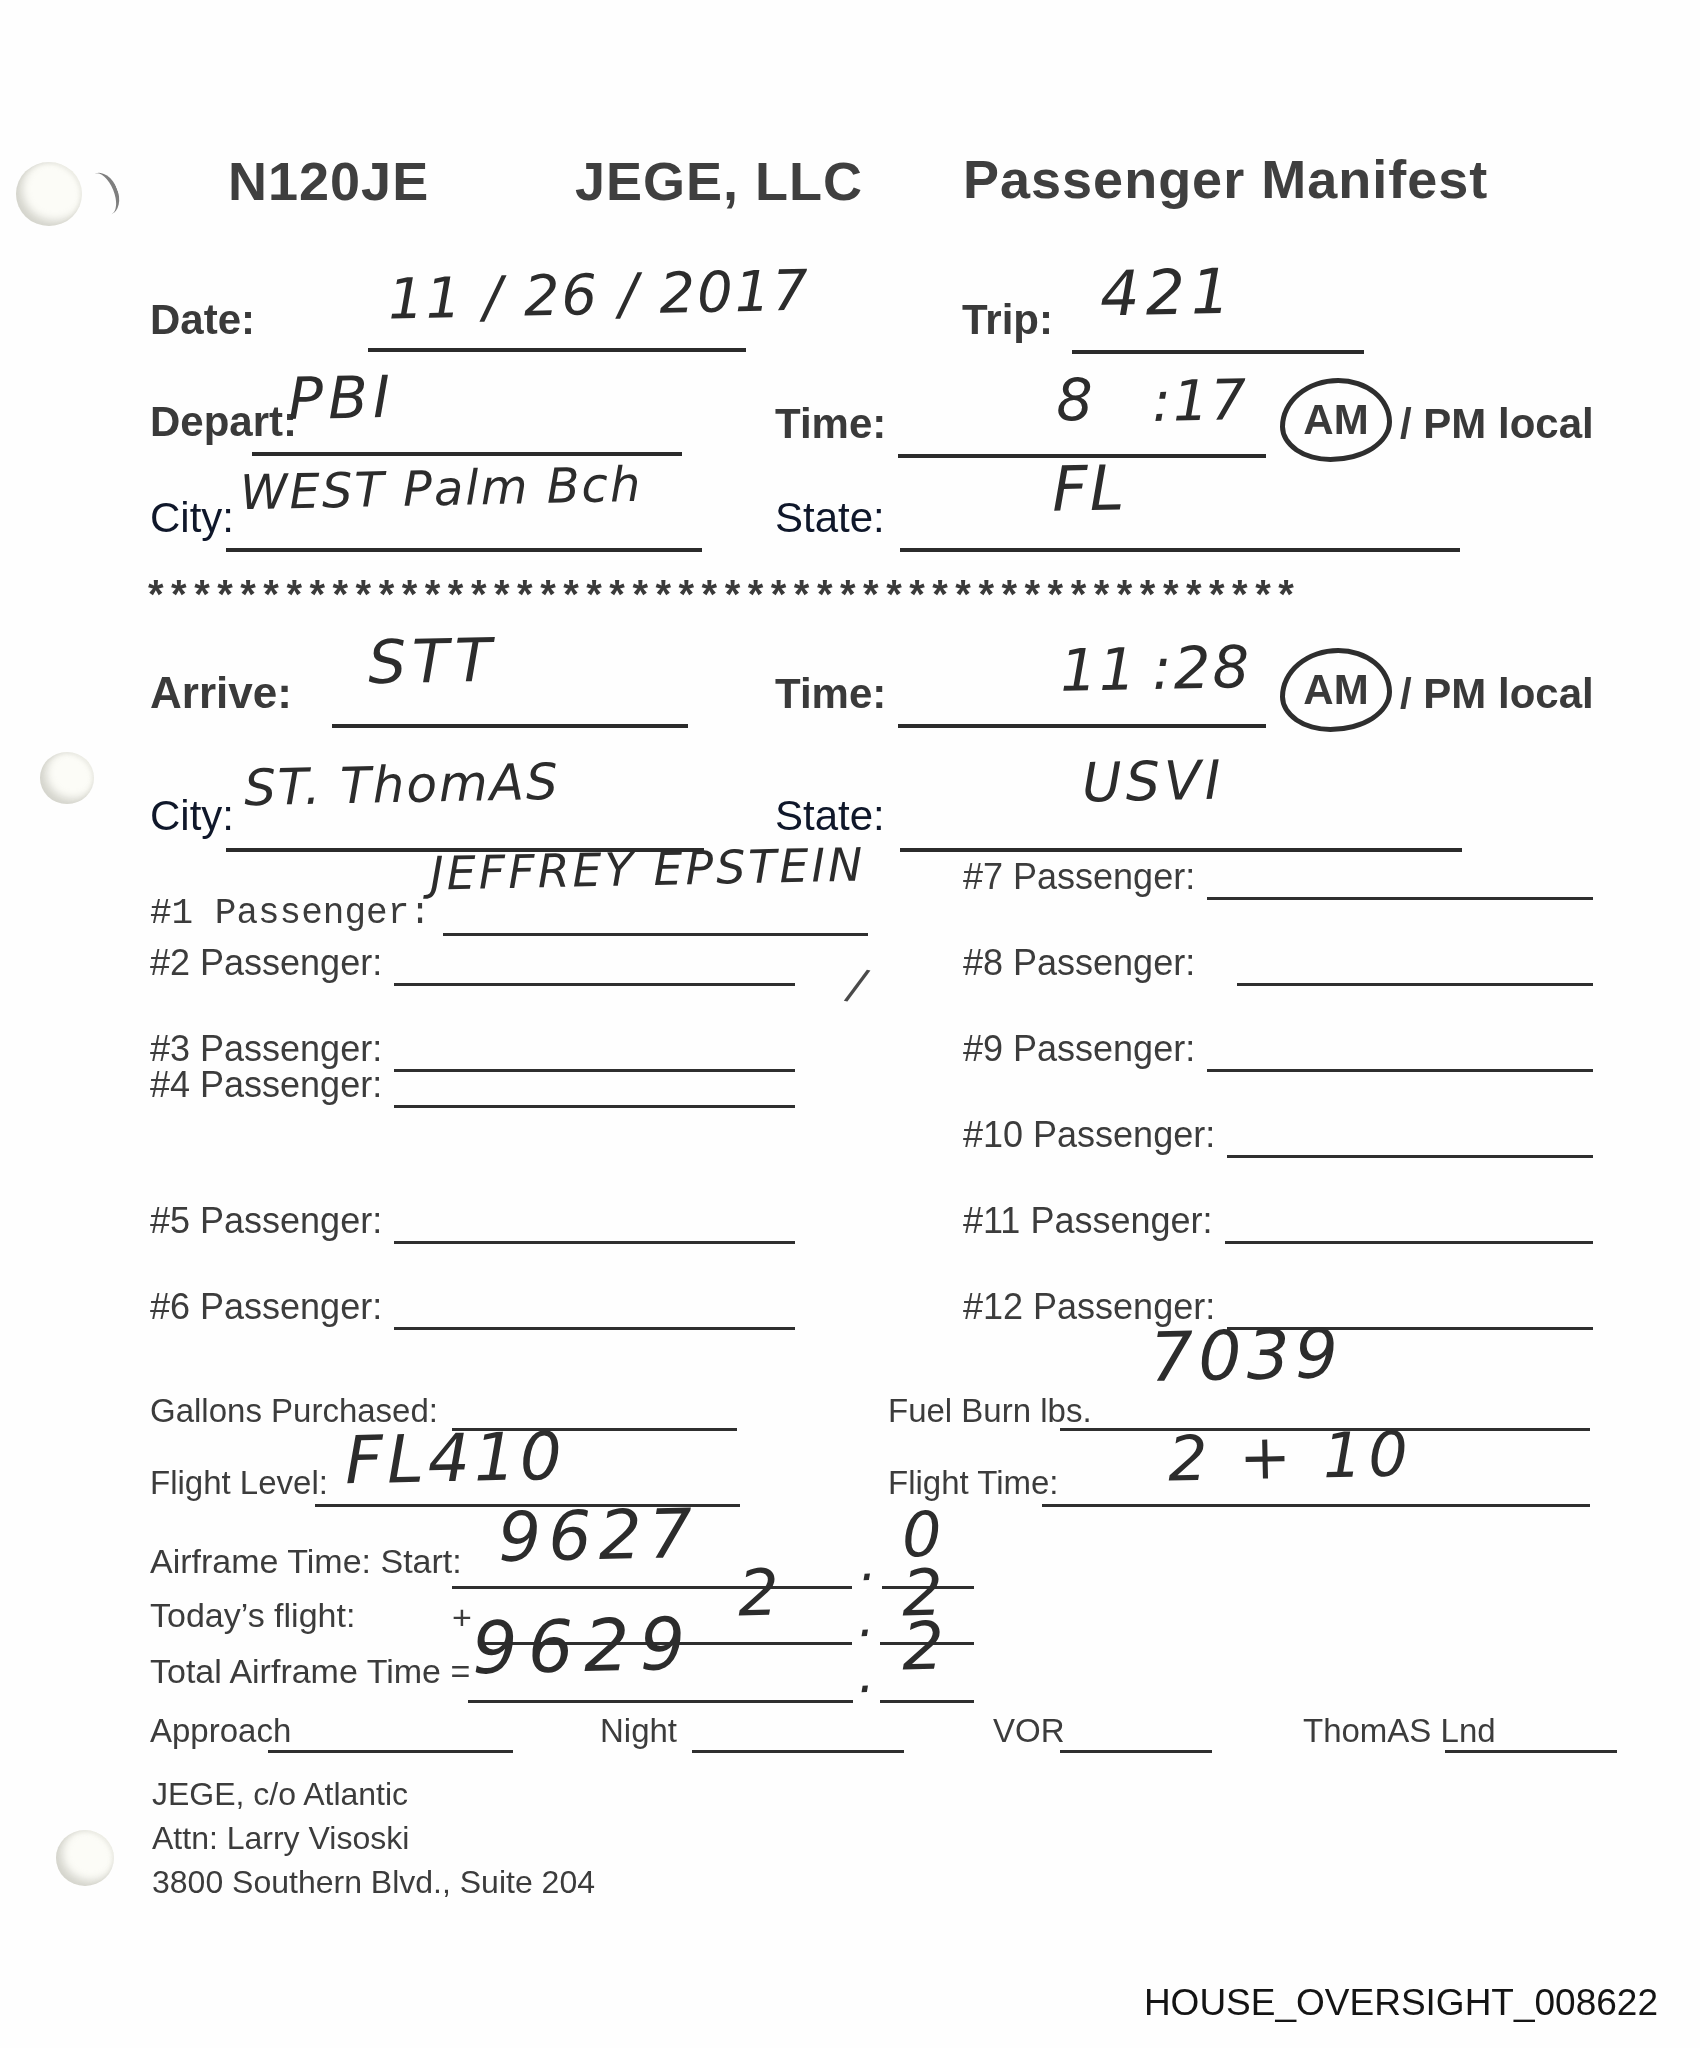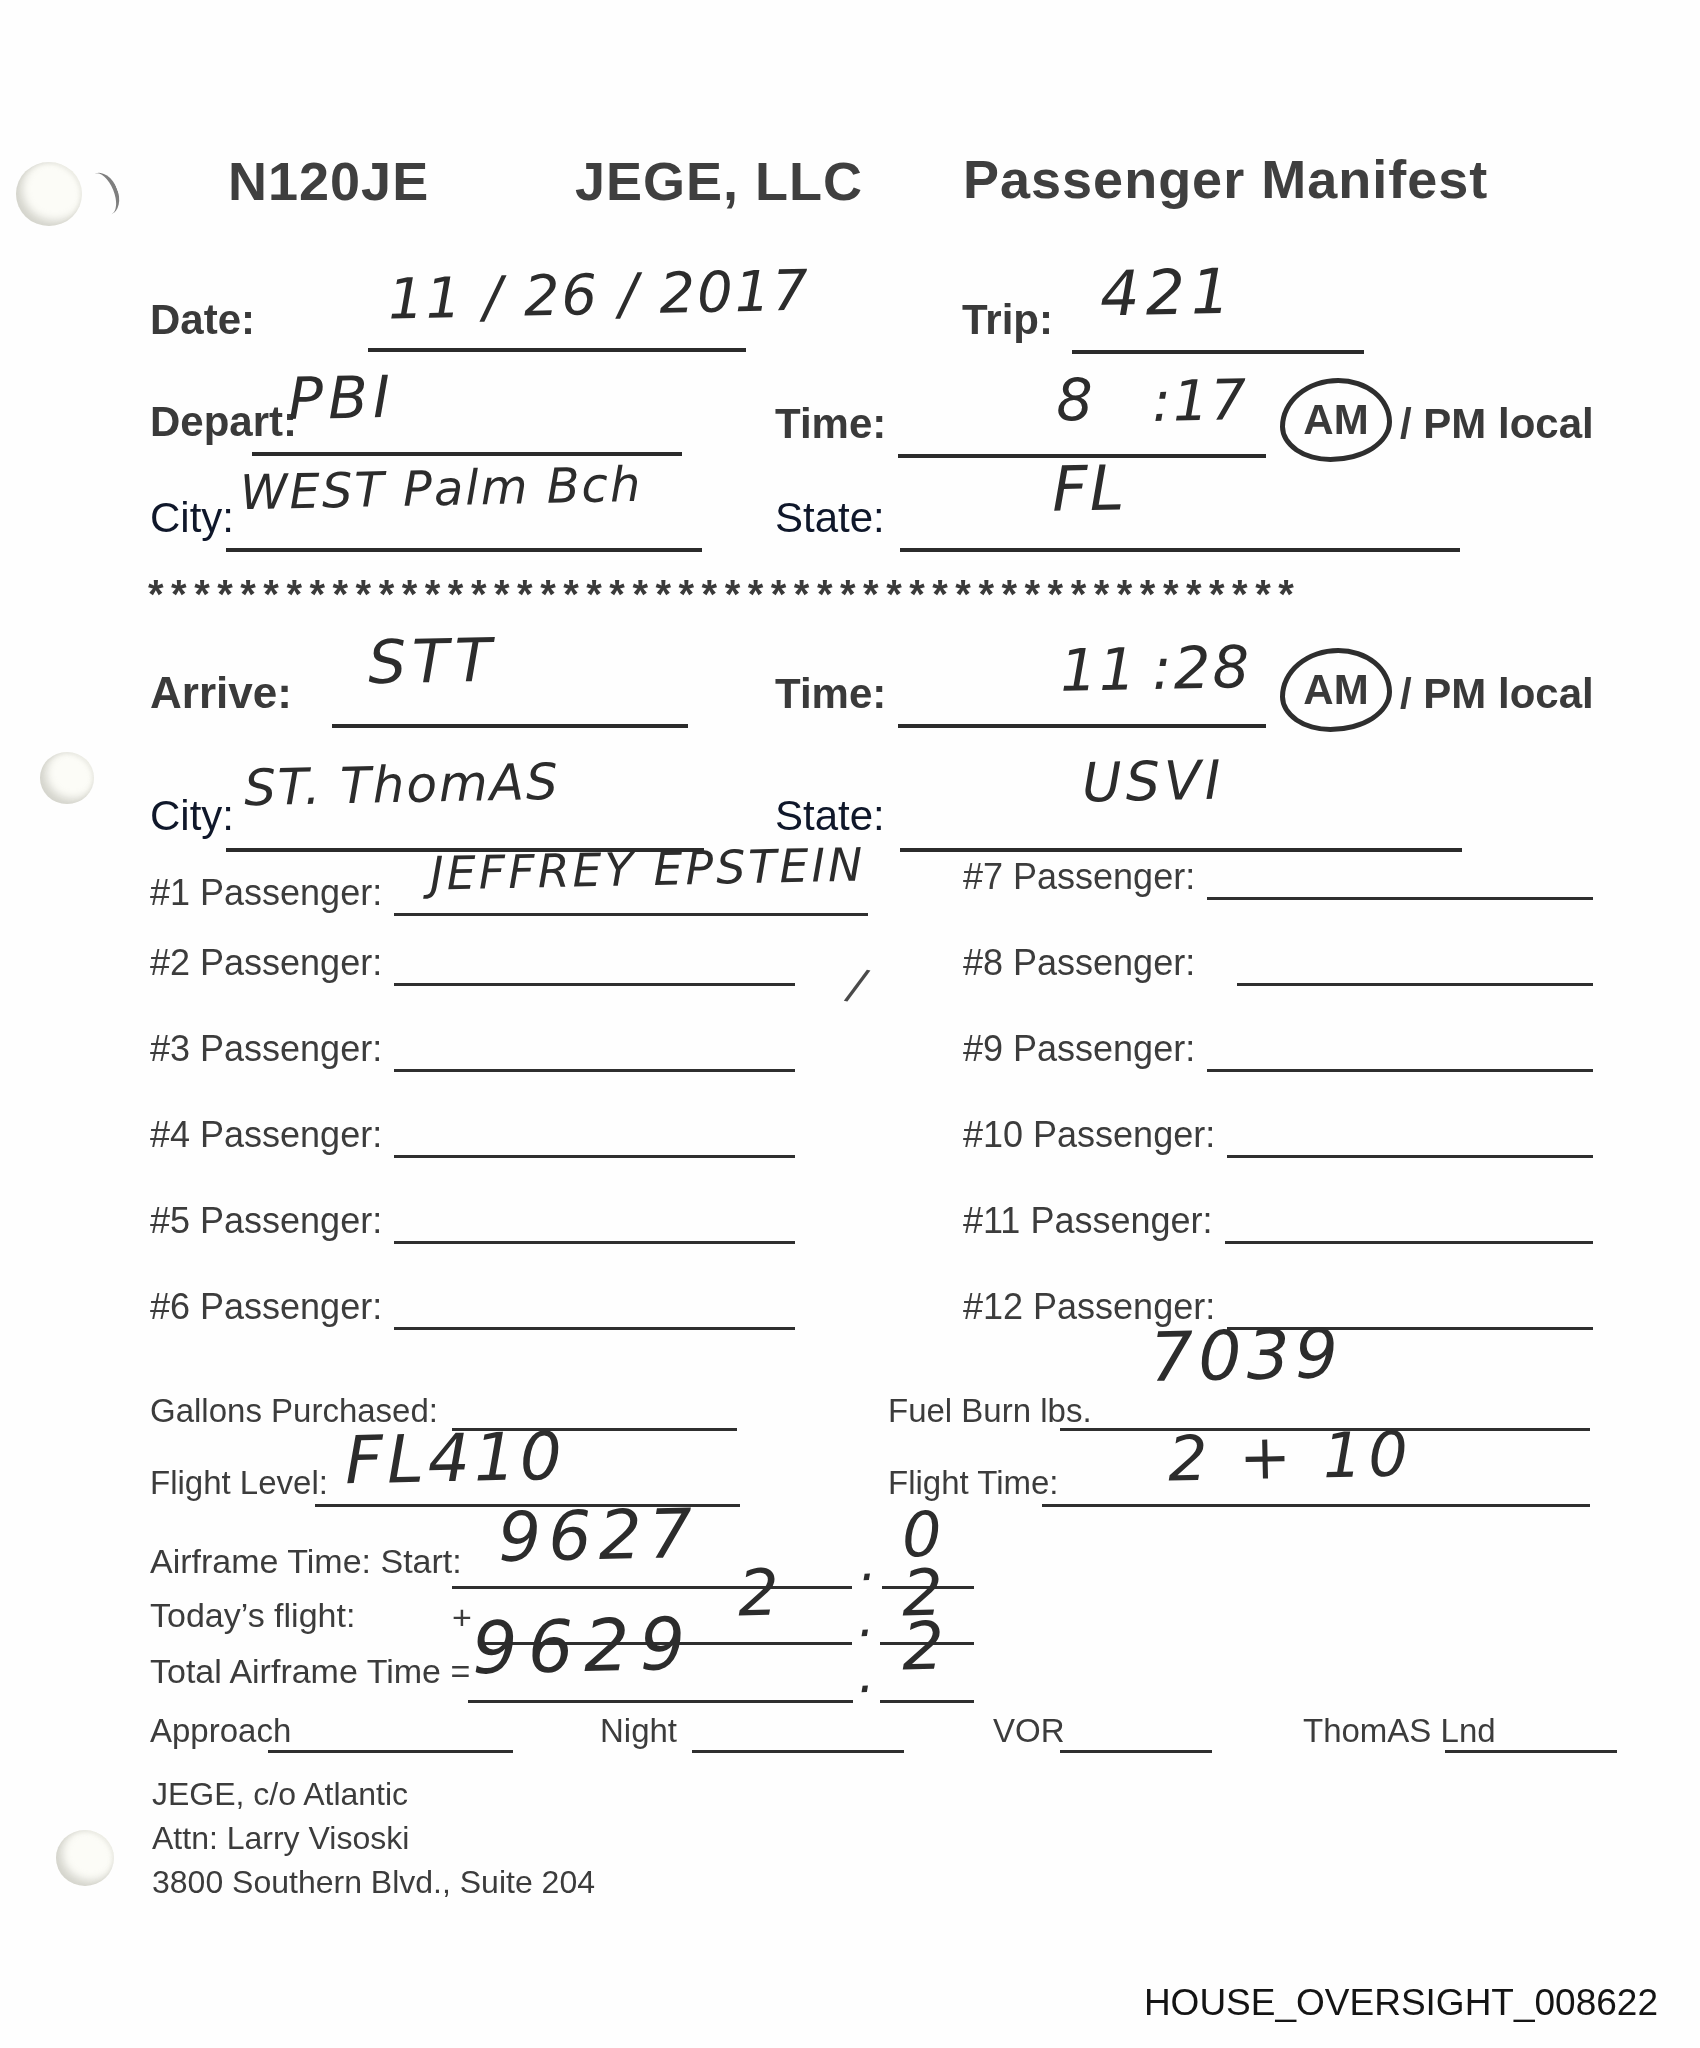--- a/index.html
+++ b/index.html
@@ -125,35 +125,35 @@
   <span class="lab b42" style="left:1400px;top:670px;">/ PM local</span>
 
   <span class="lab r42" style="left:150px;top:792px;">City:</span>
   <div class="uline" style="left:226px;top:848px;width:478px;"></div>
   <span class="hw" style="left:244px;top:756px;font-size:50px;">ST. ThomAS</span>
 
   <span class="lab r42" style="left:775px;top:792px;">State:</span>
   <div class="uline" style="left:900px;top:848px;width:562px;"></div>
   <span class="hw" style="left:1082px;top:750px;font-size:54px;letter-spacing:4px;">USVI</span>
 
-  <div class="prow" style="left:150px;top:868px;width:718px;">
+  <div class="prow" style="left:150px;top:888px;width:718px;font-family:Liberation Mono, monospace;">
     <span class="plabel">#1 Passenger:</span>
     <div class="pfill"></div>
   </div>
   <span class="hw" style="left:430px;top:842px;font-size:46px;letter-spacing:3px;">JEFFREY EPSTEIN</span>
 
   <div class="prow" style="left:150px;top:938px;width:645px;">
     <span class="plabel">#2 Passenger:</span>
     <div class="pfill"></div>
   </div>
   <div class="prow" style="left:150px;top:1024px;width:645px;">
     <span class="plabel">#3 Passenger:</span>
     <div class="pfill"></div>
   </div>
-  <div class="prow" style="left:150px;top:1110px;width:645px;">
+  <div class="prow" style="left:150px;top:1060px;width:645px;">
     <span class="plabel">#4 Passenger:</span>
     <div class="pfill"></div>
   </div>
   <div class="prow" style="left:150px;top:1196px;width:645px;">
     <span class="plabel">#5 Passenger:</span>
     <div class="pfill"></div>
   </div>
   <div class="prow" style="left:150px;top:1282px;width:645px;">
     <span class="plabel">#6 Passenger:</span>
     <div class="pfill"></div>

